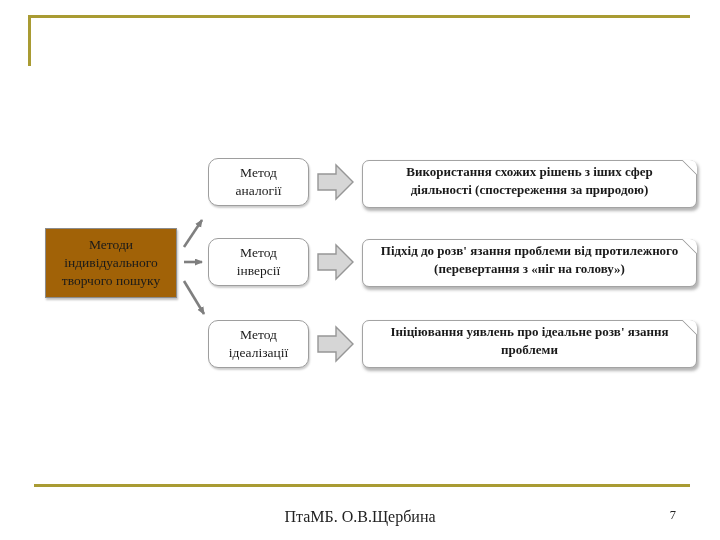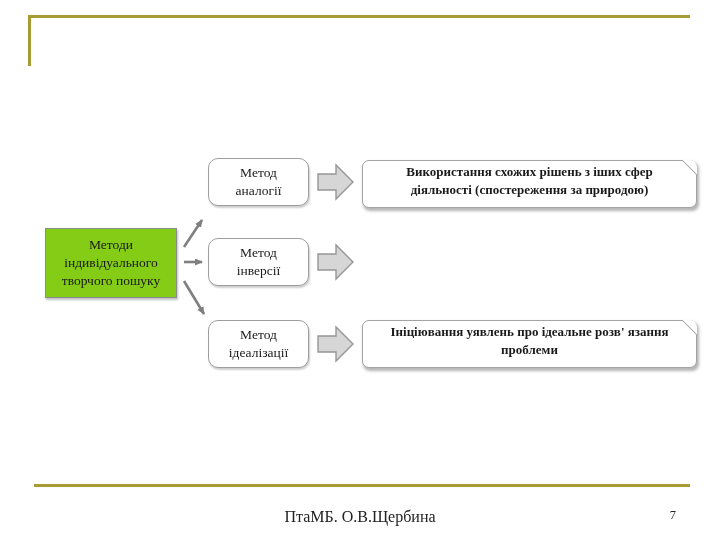--- a/index.html
+++ b/index.html
@@ -6,21 +6,21 @@
   .slide{
     position:relative;width:720px;height:540px;background:#ffffff;overflow:hidden;
     font-family:"Liberation Serif","DejaVu Serif",serif;color:#1a1a1a;margin:0 auto;
   }
   
   .rule-h-top{position:absolute;left:28px;top:15px;width:662px;height:3px;background:#a99b33;}
   .rule-v-top{position:absolute;left:28px;top:15px;width:3px;height:51px;background:#a99b33;}
   
   .root-box{
     position:absolute;left:45px;top:228px;width:132px;height:70px;
-    background:#84cc16;border:1px solid #8c8c8c;box-shadow:1px 2px 2px rgba(0,0,0,0.25);
+    background:#a16207;border:1px solid #8c8c8c;box-shadow:1px 2px 2px rgba(0,0,0,0.25);
     display:flex;align-items:center;justify-content:center;text-align:center;
     font-size:13.5px;line-height:1.35;padding:2px 6px;box-sizing:border-box;
   }
   
   .method-box{
     position:absolute;left:208px;width:101px;height:48px;
     background:#ffffff;border:1.4px solid #9e9e9e;border-radius:10px;
     box-shadow:1px 2px 2px rgba(0,0,0,0.2);
     display:flex;align-items:center;justify-content:center;text-align:center;
     font-size:13.5px;line-height:1.3;padding:2px 8px;box-sizing:border-box;
@@ -81,20 +81,23 @@
   <div class="method-box method-2">
     <span>Метод інверсії</span>
   </div>
   <div class="method-box method-3">
     <span>Метод ідеалізації</span>
   </div>
 
   <div class="desc-box desc-1">
     <span>Використання схожих рішень з іших сфер діяльності (спостереження за природою)</span>
   </div>
+  <div class="desc-box desc-2">
+    <span>Підхід до розв' язання проблеми від протилежного (перевертання з «ніг на голову»)</span>
+  </div>
   <div class="desc-box desc-3">
     <span>Ініціювання уявлень про ідеальне розв' язання проблеми</span>
   </div>
 
   <div class="rule-h-bottom"></div>
   <div class="footer-text">ПтаМБ. О.В.Щербина</div>
   <div class="page-number">7</div>
 
 </div>
 

